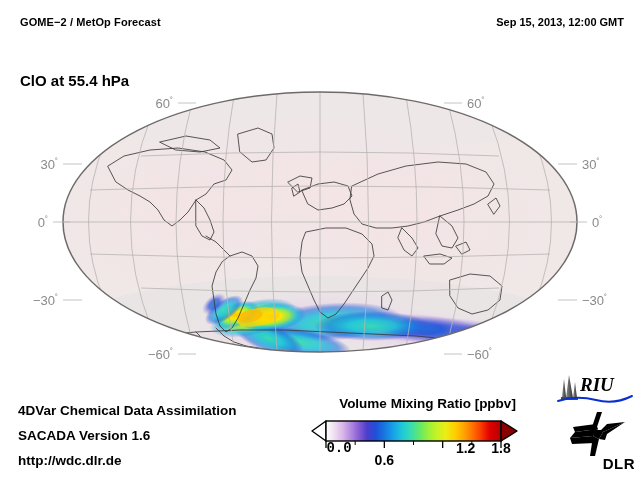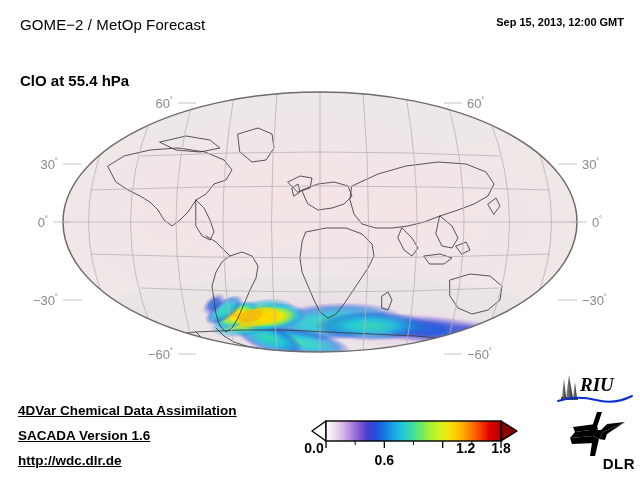--- a/index.html
+++ b/index.html
@@ -14,22 +14,22 @@
     overflow: hidden;
     font-family: "Liberation Sans", sans-serif;
     color: #000000;
   }
 
   
   .hdr-title {
     position: absolute;
     left: 20px;
     top: 16px;
-    font-size: 15px;
-    font-weight: normal;
+    font-size: 11px;
+    font-weight: bold;
     letter-spacing: 0.1px;
     white-space: nowrap;
   }
   .hdr-sub {
     position: absolute;
     left: 20px;
     top: 42px;
     font-size: 15px;
     font-weight: bold;
     white-space: nowrap;
@@ -65,21 +65,20 @@
     fill: #8a8a8a;
   }
 
   
   .foot-line {
     position: absolute;
     left: 18px;
     font-size: 13.5px;
     font-weight: bold;
     white-space: nowrap;
-    text-decoration: underline;
   }
   .foot-1 { top: 403px; }
   .foot-2 { top: 428px; }
   .foot-3 { top: 453px; }
 
   
   #colorbar-block {
     position: absolute;
     left: 305px;
     top: 396px;
@@ -326,20 +325,21 @@
     <line x1="444" y1="284" x2="462" y2="284" stroke="#b8b4b4" stroke-width="0.8"></line>
   </g>
 </svg>
 </div>
 
 <div class="foot-line foot-1">4DVar Chemical Data Assimilation</div>
 <div class="foot-line foot-2">SACADA Version 1.6</div>
 <div class="foot-line foot-3">http://wdc.dlr.de</div>
 
 <div id="colorbar-block">
+  <div class="cb-title">Volume Mixing Ratio [ppbv]</div>
 
   <svg width="245" height="44" viewBox="0 0 245 44" style="position:absolute;left:0;top:22px;" xmlns="http://www.w3.org/2000/svg">
     <defs>
       <linearGradient id="cbGrad" x1="0%" y1="0%" x2="100%" y2="0%">
         <stop offset="0.000" stop-color="#ffffff"></stop>
         <stop offset="0.045" stop-color="#f0e0f2"></stop>
         <stop offset="0.095" stop-color="#d9b8e8"></stop>
         <stop offset="0.140" stop-color="#b38ce0"></stop>
         <stop offset="0.185" stop-color="#8a5fd6"></stop>
         <stop offset="0.235" stop-color="#4a3ecb"></stop>
@@ -372,21 +372,21 @@
       <line x1="79.33" y1="23" x2="79.33" y2="30"></line>
       <line x1="137.66" y1="23" x2="137.66" y2="30"></line>
       <line x1="196" y1="23" x2="196" y2="30"></line>
       <line x1="50.16" y1="23" x2="50.16" y2="27" stroke-width="1"></line>
       <line x1="108.5" y1="23" x2="108.5" y2="27" stroke-width="1"></line>
       <line x1="166.83" y1="23" x2="166.83" y2="27" stroke-width="1"></line>
     </g>
   </svg>
 
   <div class="cb-ticklabels">
-    <span class="cb-tick-lbl" style="left:9px;">0.0</span>
+    <span class="cb-tick-lbl" style="left:34px;font-family:Liberation Mono, monospace;">0.0</span>
     <span class="cb-tick-lbl" style="left:79.33px;margin-top:12px;">0.6</span>
     <span class="cb-tick-lbl" style="left:137.66px;margin-left:23px;">1.2</span>
     <span class="cb-tick-lbl" style="left:196px;">1.8</span>
   </div>
 </div>
 
 <div id="riu-logo">
   <svg width="78" height="34" viewBox="0 0 78 34" xmlns="http://www.w3.org/2000/svg">
     <defs>
       <linearGradient id="towerGrad" x1="0%" y1="0%" x2="100%" y2="0%">

